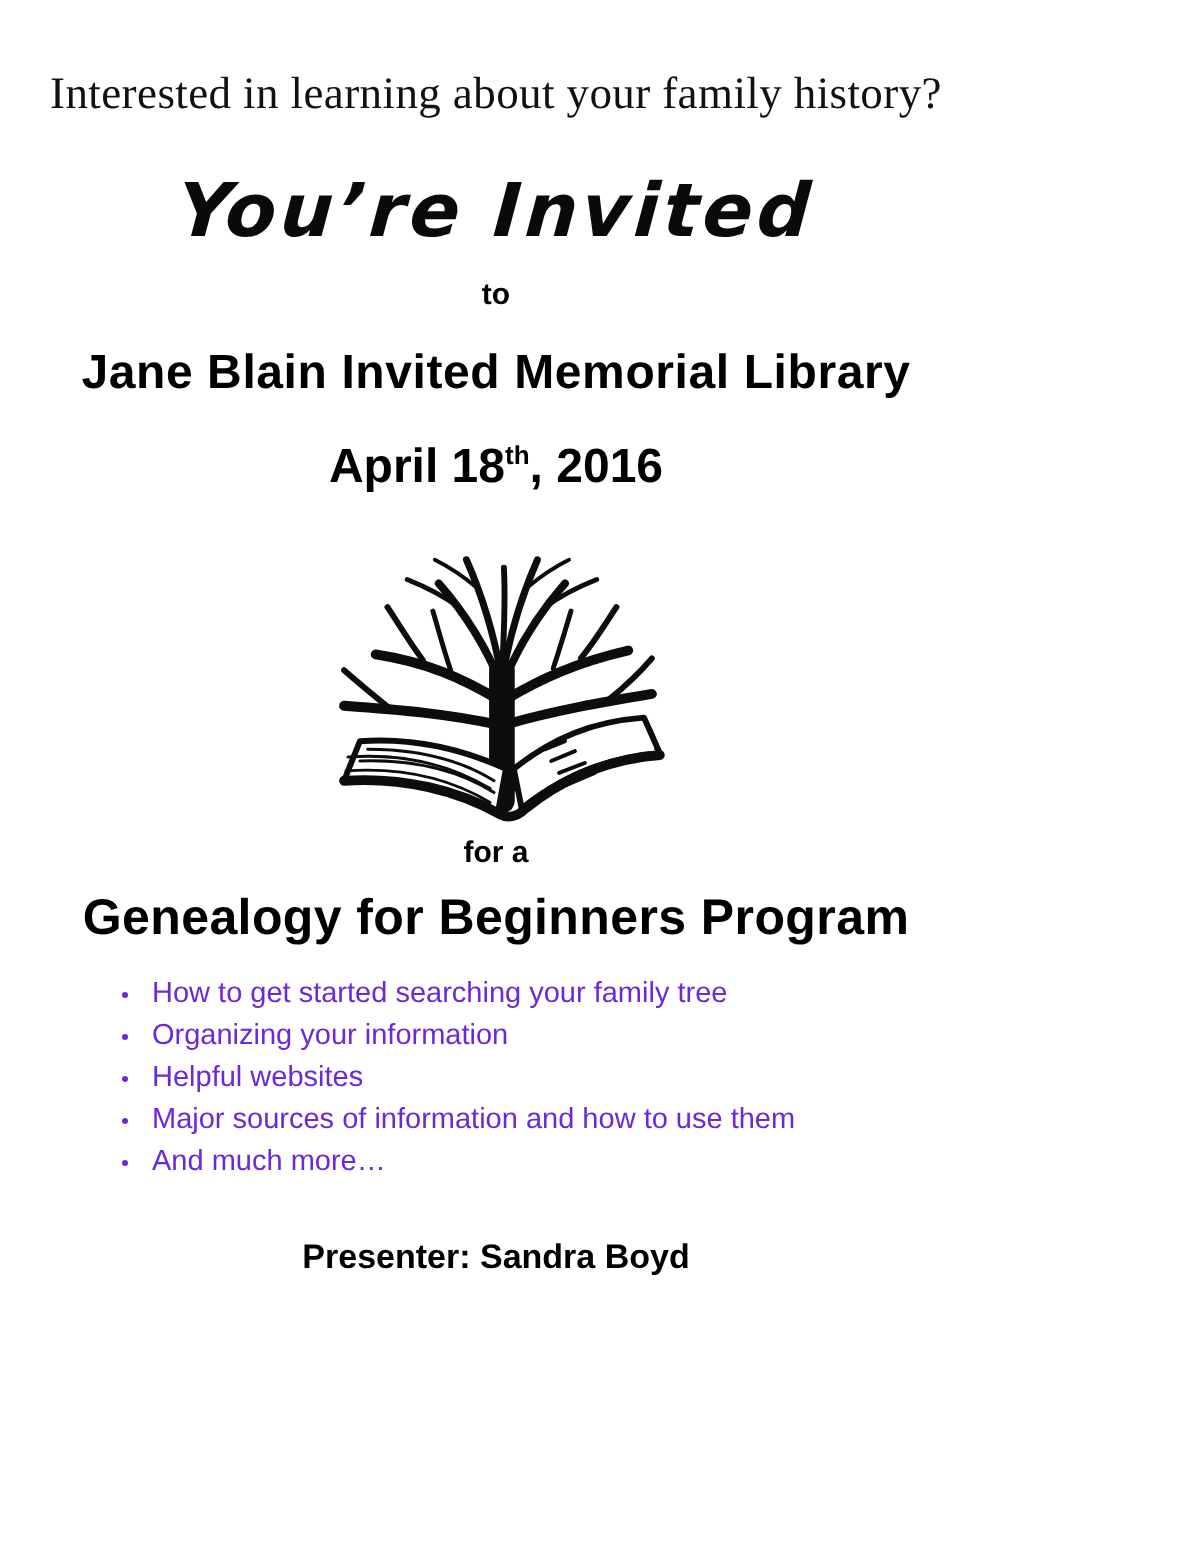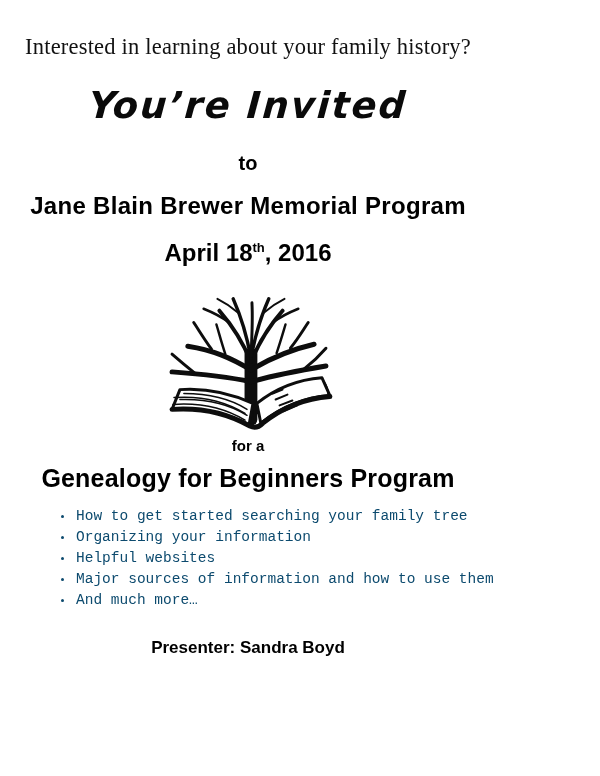--- a/index.html
+++ b/index.html
@@ -31,22 +31,22 @@
     margin-top: 24px;
     font-family: "DejaVu Sans", sans-serif;
     font-style: italic;
     font-weight: 700;
     font-size: 37px;
     letter-spacing: 2px;
     transform: skewX(-4deg);
     color: #0a0a0a;
   }
   .to-line {
-    margin-top: 25px;
-    font-size: 20px;
+    margin-top: 12px;
+    font-size: 15px;
     font-weight: 700;
   }
   .venue {
     margin-top: 17px;
     font-size: 24px;
     font-weight: 700;
     letter-spacing: 0.3px;
   }
   .date-line {
     margin-top: 19px;
@@ -79,22 +79,21 @@
     font-size: 25px;
     font-weight: 700;
     letter-spacing: 0.2px;
   }
   ul.topics {
     margin-top: 13px;
     text-align: left;
     list-style: disc outside;
     padding-left: 74px;
     font-size: 14.5px;
-    color: #0c4a6e;
-    font-family: Liberation Mono, monospace;
+    color: #6d28d9;
   }
   ul.topics li {
     line-height: 21px;
     padding-left: 2px;
   }
   ul.topics li::marker { font-size: 11px; }
   .presenter {
     margin-top: 27px;
     font-size: 17px;
     font-weight: 700;
@@ -106,21 +105,21 @@
 <body>
 
 <div class="page">
 
   <div class="intro">Interested in learning about your family history?</div>
 
   <div class="headline">You’re Invited</div>
 
   <div class="to-line">to</div>
 
-  <div class="venue">Jane Blain Brewer Memorial Program</div>
+  <div class="venue">Jane Blain Invited Memorial Library</div>
 
   <div class="date-line"><span>April 18</span><sup>th</sup><span>, 2016</span></div>
 
 
   <div class="art-wrap">
     <svg width="172" height="148" viewBox="0 0 170 150" aria-hidden="true">
 
       <g class="ink">
         <path d="M88 132 L88 66" stroke-width="13"></path>
         <path d="M88 126 C80 121 72 119 62 118" stroke-width="8"></path>

